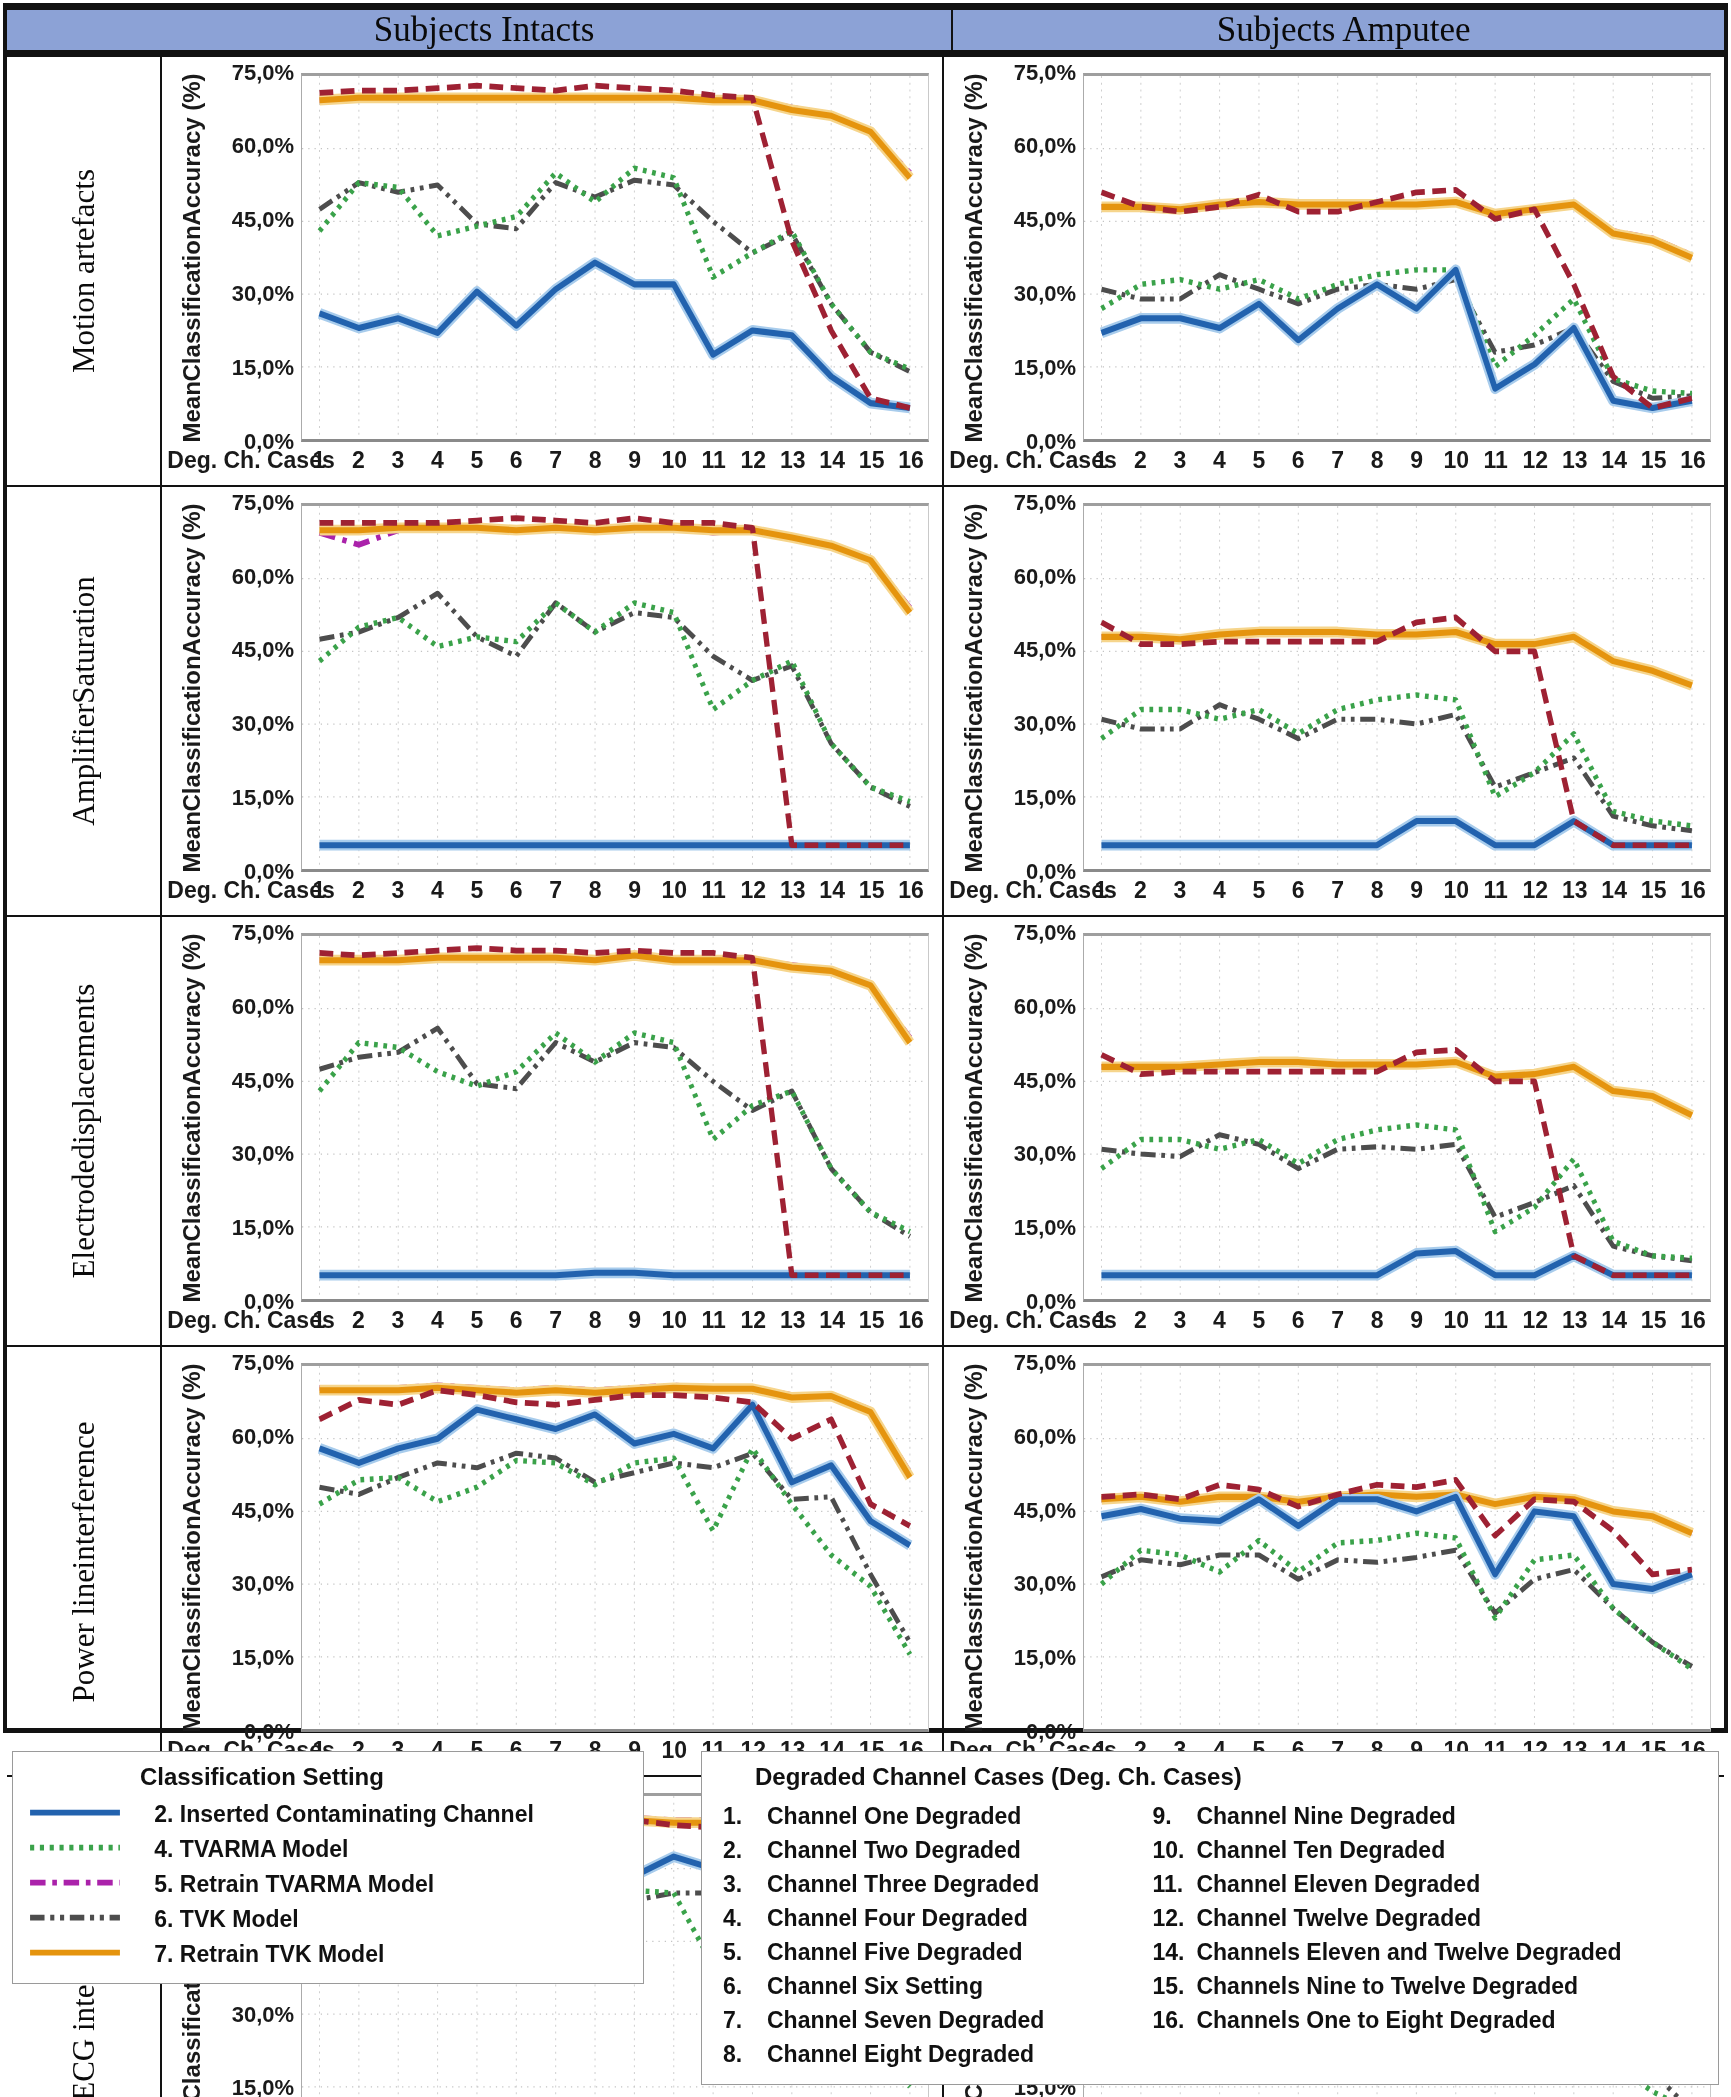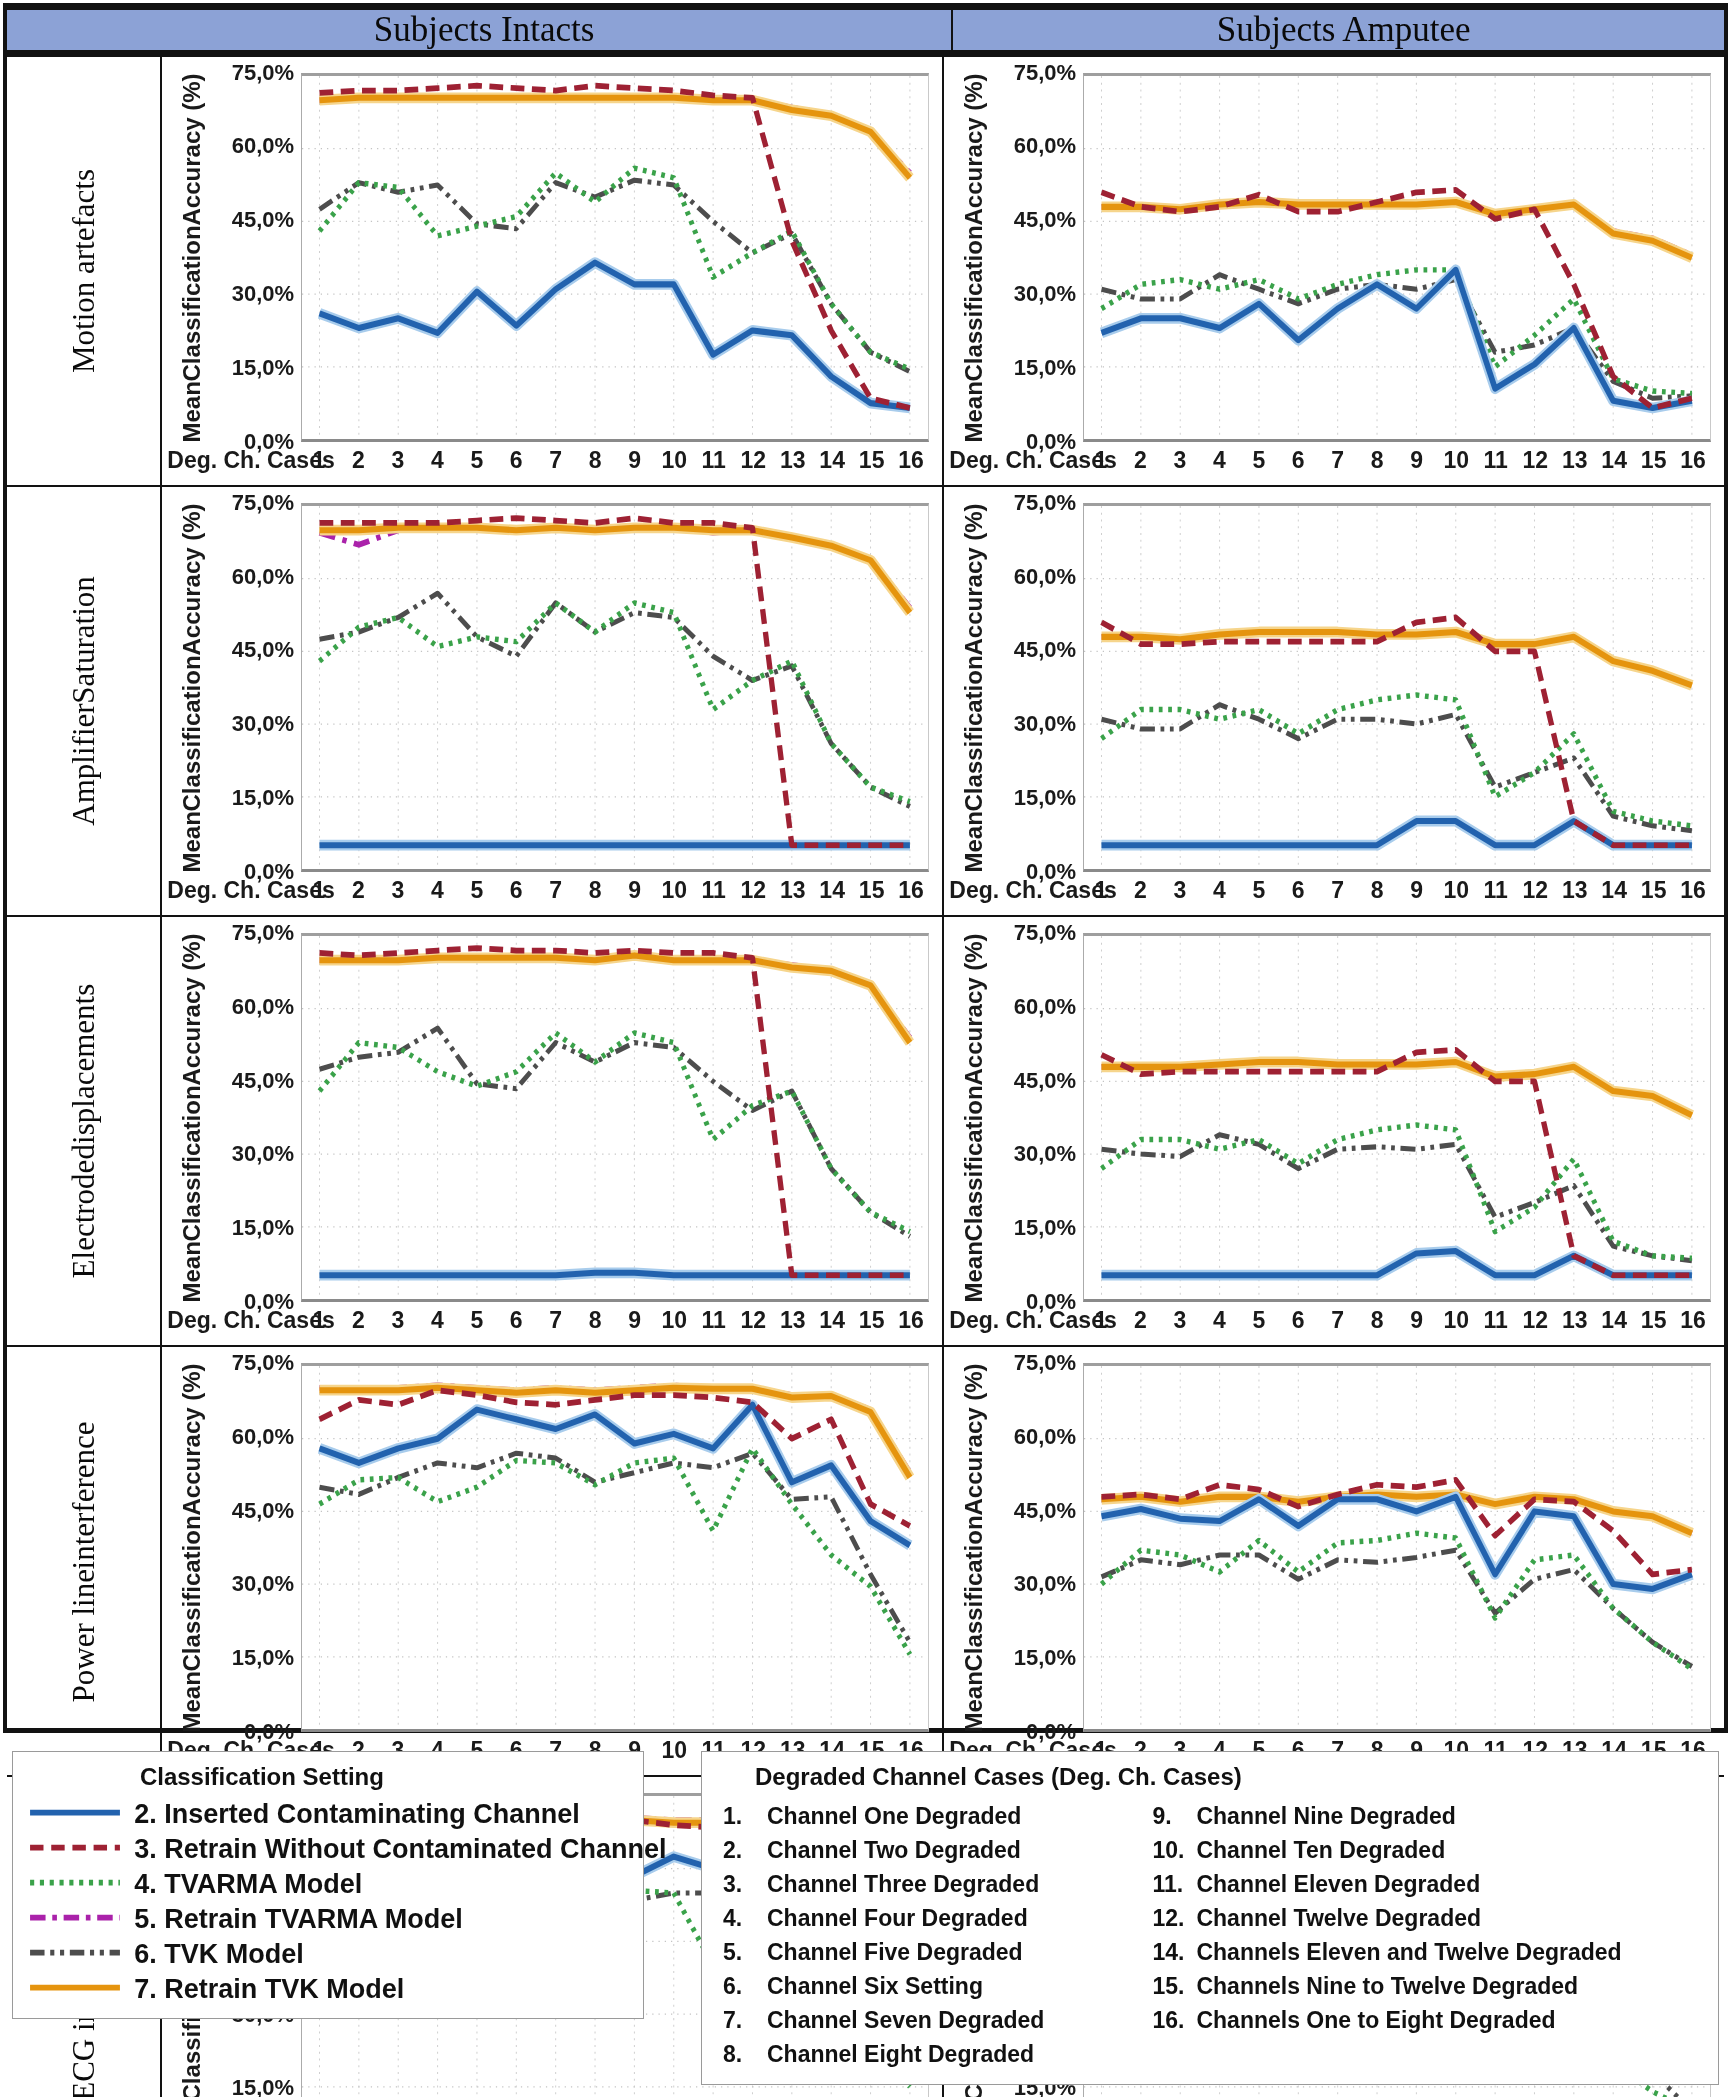--- a/index.html
+++ b/index.html
@@ -45,21 +45,21 @@
   .xtick{position:absolute;top:5.2px;transform:translateX(-50%);font-weight:700;
       font-size:23px;color:#1a1a1a;}
 
   .legend-row{position:absolute;left:3.1px;top:1751px;width:1725px;height:341px;
       display:flex;align-items:flex-start;}
   .legend-box{border:1.5px solid #9a9a9a;background:#fff;}
   .legend-settings{width:632px;margin-left:9.3px;padding:8.3px 13.4px 11.4px 15.5px;}
   .legend-title{font-weight:700;font-size:24px;color:#111;margin:3.1px 0 5.2px 111px;}
   .ls-item{display:flex;align-items:center;height:35px;}
   .ls-sample{width:92px;flex:0 0 92px;margin-right:13.4px;}
-  .ls-label{font-weight:700;font-size:27px;color:#111;white-space:nowrap;}
+  .ls-label{font-weight:700;font-size:23px;color:#111;white-space:nowrap;margin-left:20px;}
 
   .legend-cases{flex:1;margin-left:57px;margin-right:9.3px;padding:8.3px 13.4px 12.4px 20.6px;}
   .lc-title{font-weight:700;font-size:24px;color:#111;margin:3.1px 0 8.3px 32px;}
   .lc-grid{display:grid;grid-template-columns:1fr 1.35fr;column-gap:20.6px;}
   .lc-col{display:flex;flex-direction:column;}
   .lc-item{display:flex;height:34px;align-items:center;}
   .lc-num{width:44px;flex:0 0 44px;font-weight:700;font-size:23px;color:#111;}
   .lc-text{font-weight:700;font-size:23px;color:#111;white-space:nowrap;}
 </style>
 </head>
@@ -777,26 +777,20 @@
     <div class="legend-title">Classification Setting</div>
     <div id="ls-items">
         <div class="ls-item">
           <div class="ls-sample"><svg viewBox="0 0 178 18" width="92" height="9.3">
               <line x1="2" y1="9" x2="176" y2="9" stroke="#2262AE" stroke-width="11"></line>
             </svg></div>
           <span class="ls-label">2. Inserted Contaminating Channel</span>
         </div>
         <div class="ls-item">
           <div class="ls-sample"><svg viewBox="0 0 178 18" width="92" height="9.3">
-              <line x1="2" y1="9" x2="176" y2="9" stroke="#9E2133" stroke-width="11" stroke-dasharray="26 15"></line>
-            </svg></div>
-          <span class="ls-label">3. Retrain Without Contaminated Channel</span>
-        </div>
-        <div class="ls-item">
-          <div class="ls-sample"><svg viewBox="0 0 178 18" width="92" height="9.3">
               <line x1="2" y1="9" x2="176" y2="9" stroke="#3AA24A" stroke-width="11" stroke-dasharray="8 11"></line>
             </svg></div>
           <span class="ls-label">4. TVARMA Model</span>
         </div>
         <div class="ls-item">
           <div class="ls-sample"><svg viewBox="0 0 178 18" width="92" height="9.3">
               <line x1="2" y1="9" x2="176" y2="9" stroke="#AA22AA" stroke-width="11" stroke-dasharray="30 13 9 13"></line>
             </svg></div>
           <span class="ls-label">5. Retrain TVARMA Model</span>
         </div>

